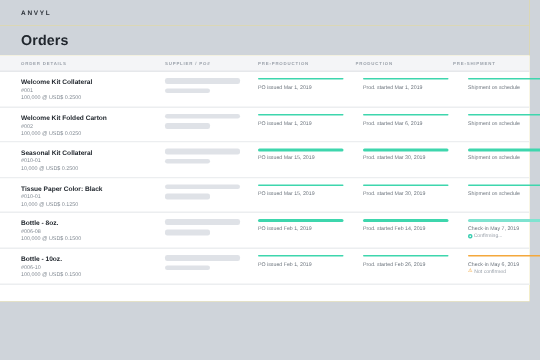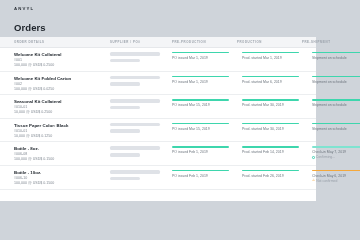--- a/index.html
+++ b/index.html
@@ -2,21 +2,21 @@
 <html><head>
 <meta charset="utf-8">
 <style>
   html,body{margin:0;padding:0;}
   body{
     width:360px;height:201px;overflow:hidden;
     background:#cfd4da;
     font-family:"Liberation Sans", sans-serif;
     -webkit-font-smoothing:antialiased;
   }
-  .app{width:316px;height:201px;position:relative;background:#fde047;}
+  .app{width:353px;height:201px;position:relative;background:#fde047;}
 
   
   .topbar{height:17px;display:flex;align-items:center;padding:0 0 0 14px;background:#cfd4da;}
   .logo{
     font-size:4.3px;letter-spacing:1.15px;font-weight:700;color:#2b3138;
   }
 
   
   .titlebar{height:20px;display:flex;align-items:center;padding:0 0 0 14px;background:#cfd4da;}
   .page-title{font-size:9.5px;font-weight:700;color:#20262d;letter-spacing:.1px;}

